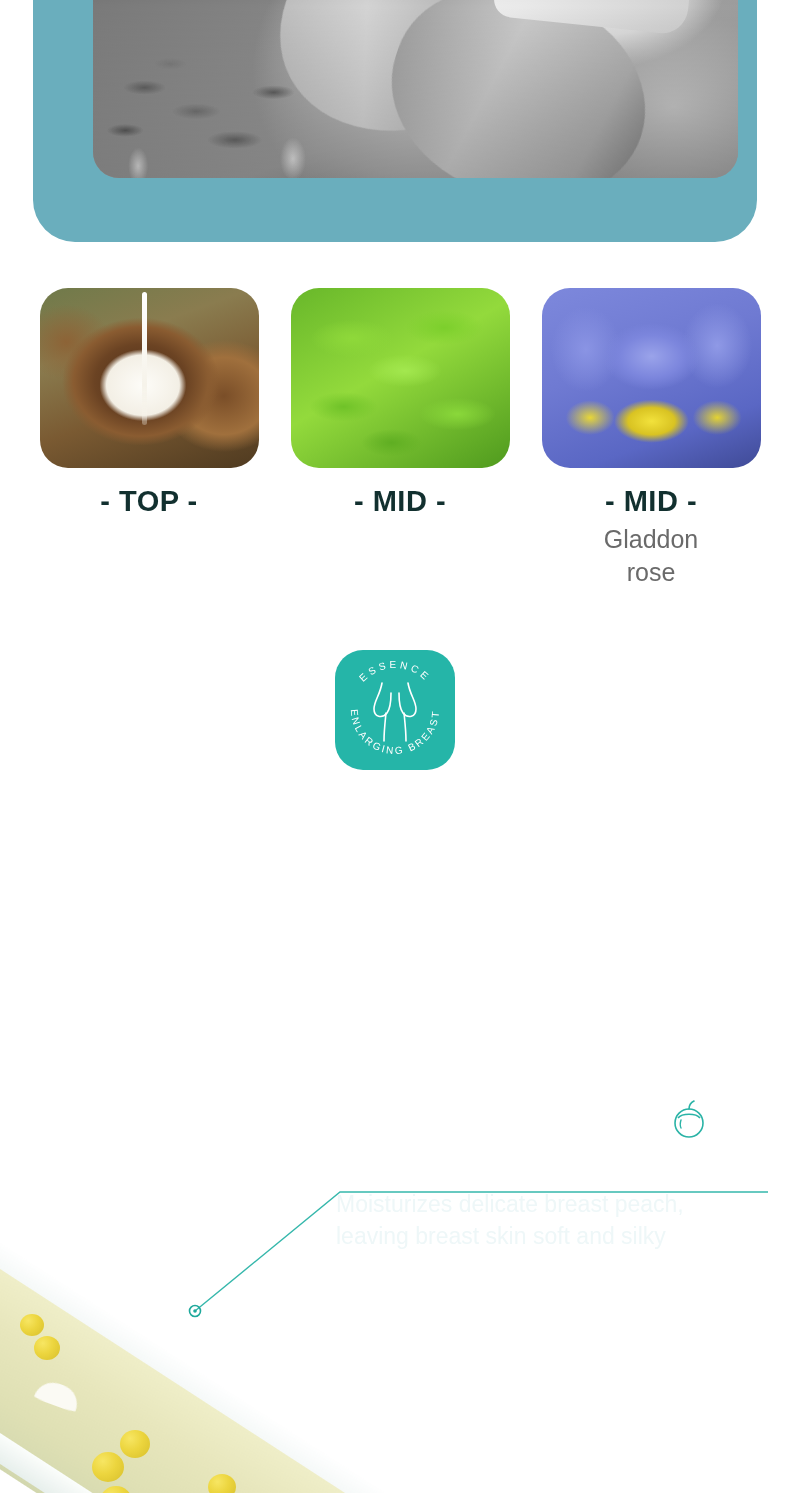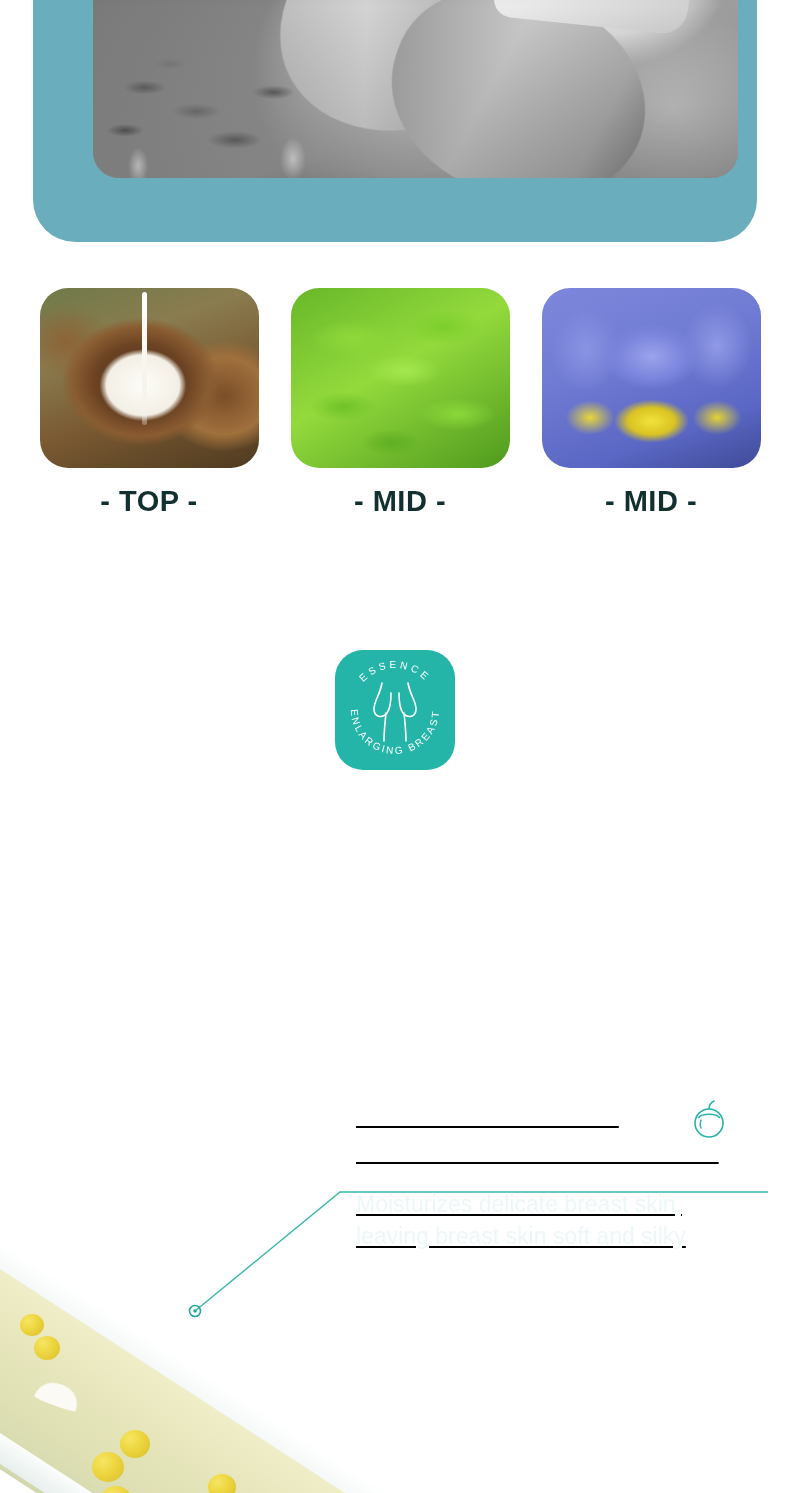--- a/index.html
+++ b/index.html
@@ -322,24 +322,23 @@
   }
   .crescent {
     position: absolute;
     background: #fbfaf4;
     filter: blur(0.5px);
   }
 
   
   .callout {
     position: absolute;
-    left: 356px;
+    left: 336px;
     top: 1098px;
     width: 400px;
-    text-decoration: underline;
   }
   .callout-title {
     font-size: 27px;
     line-height: 1.32;
     font-weight: bold;
     color: #ffffff;
     letter-spacing: .2px;
   }
   .callout-body {
     margin-top: 20px;
@@ -401,20 +400,22 @@
     </div>
 
     <div class="ing">
       <div class="ing-thumb thumb-greentea"></div>
       <div class="ing-tier">- MID -</div>
     </div>
 
     <div class="ing">
       <div class="ing-thumb thumb-iris"></div>
       <div class="ing-tier">- MID -</div>
+      <div class="ing-name" style="white-space:pre-line">Gladdon
+rose</div>
     </div>
 
   </div>
 
   <div class="serum">
     <div class="band band-pale-a"></div>
     <div class="band band-pale-b"></div>
     <div class="band band-white-top"></div>
     <div class="band band-cream"></div>
     <div class="band band-white-bot"></div>
@@ -477,18 +478,18 @@
       <div>XANTHANGUM AND</div>
       <div>COCONUT FRUIT EXTRACT</div>
     </div>
     <svg class="coconut-icon" width="46" height="46" viewBox="0 0 46 46">
       <circle cx="23" cy="27" r="14" fill="none" stroke="#2ab3a6" stroke-width="1.6"></circle>
       <path d="M12 22 C16 17, 30 17, 34 22" fill="none" stroke="#2ab3a6" stroke-width="1.6"></path>
       <path d="M23 13 C23 8, 26 6, 28 5" fill="none" stroke="#2ab3a6" stroke-width="1.6" stroke-linecap="round"></path>
       <path d="M15 24 C14 27, 14 30, 15 32" fill="none" stroke="#2ab3a6" stroke-width="1.4" stroke-linecap="round"></path>
     </svg>
     <div class="callout-body">
-      <div>Moisturizes delicate breast skin,</div>
+      <div>Moisturizes delicate breast peach,</div>
       <div>leaving breast skin soft and silky</div>
     </div>
   </div>
 
 </div>
 
 </body></html>

